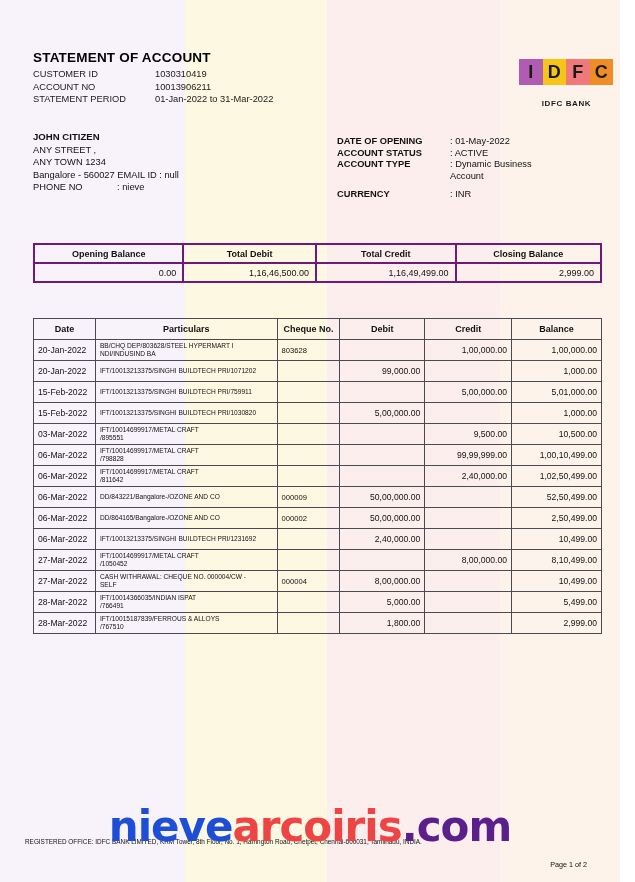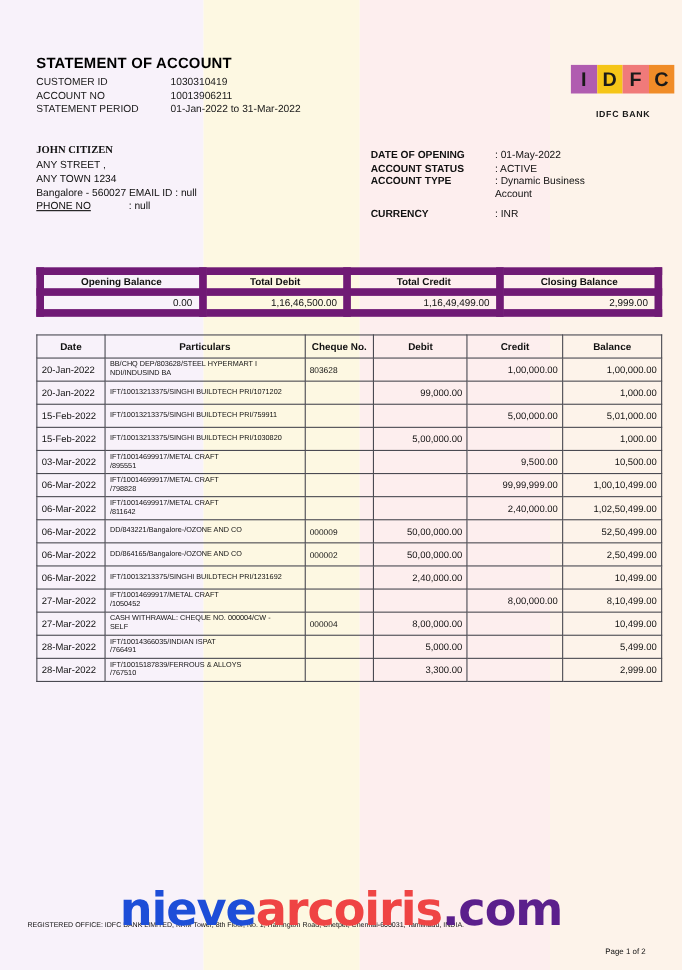--- a/index.html
+++ b/index.html
@@ -44,53 +44,53 @@
     font-size: 18px; font-weight: bold; color: #1a1a1a;
     font-family: "Liberation Sans", sans-serif;
   }
   .logo-sub {
     text-align: center; font-size: 8px; font-weight: bold;
     color: #1a1a1a; margin-top: 14px; letter-spacing: .6px;
   }
 
   
   .cust { position: absolute; left: 33px; top: 131px; font-size: 9.3px; color:#111; }
-  .cust .name { font-weight: bold; font-size: 9.6px; margin-bottom: 2px; font-family: Liberation Serif, serif; }
+  .cust .name { font-weight: bold; font-size: 9.6px; margin-bottom: 2px; }
   .cust .ln { line-height: 12.3px; }
-  .cust .ln .lbl { display: inline-block; width: 84px; text-decoration: underline; }
+  .cust .ln .lbl { display: inline-block; width: 84px; }
 
   
   .acct { position: absolute; left: 337px; top: 136px; font-size: 9.3px; color:#111; }
   .acct .r { display: flex; line-height: 11.5px; }
   .acct .r .k { width: 113px; font-weight: bold; }
   .acct .r .v { }
   .acct .cont { margin-left: 113px; line-height: 11.5px; }
   .acct .gap { height: 7px; }
 
   
   table { border-collapse: collapse; }
   .summary {
     position: absolute; left: 33px; top: 243px;
     width: 569px;
   }
   .summary td, .summary th {
-    border: 7px solid #701a75;
+    border: 2px solid #701a75;
     height: 19px;
     font-size: 9px;
   }
   .summary th { font-weight: bold; text-align: center; color:#111; }
   .summary td { text-align: right; padding-right: 6px; color:#111; }
   .sm-c1 { width: 150px; }
   .sm-c2 { width: 133px; }
   .sm-c3 { width: 140px; }
   .sm-c4 { width: 146px; }
 
   
   .txn {
-    position: absolute; left: 33px; top: 304px;
+    position: absolute; left: 33px; top: 318px;
     width: 569px;
   }
   .txn th, .txn td {
     border: 1px solid #4a4a52;
     font-size: 8.6px;
     color: #111;
     vertical-align: middle;
   }
   .txn th { font-weight: bold; text-align: center; height: 20px; font-size: 9px;}
   .txn td.date { text-align: left;  padding-left: 4px; white-space: nowrap; }
@@ -170,21 +170,21 @@
       </div>
       <div class="logo-sub">IDFC BANK</div>
     </div>
 
     <div class="cust">
       <div class="name">JOHN CITIZEN</div>
       <div class="ln">ANY STREET ,</div>
       <div class="ln">ANY TOWN 1234</div>
       <div class="ln">Bangalore - 560027 EMAIL ID : null</div>
       <div class="ln">
-        <span class="lbl">PHONE NO</span><span>: null</span>
+        <span class="lbl">PHONE NO</span><span>: nieve</span>
       </div>
     </div>
 
     <div class="acct">
       <div class="r">
         <span class="k">DATE OF OPENING</span>
         <span class="v">: 01-May-2022</span>
       </div>
       <div class="r">
         <span class="k">ACCOUNT STATUS</span>
@@ -368,21 +368,21 @@
             <td class="num"></td>
             <td class="num">5,499.00</td>
           </tr>
           <tr>
             <td class="date">28-Mar-2022</td>
             <td class="part">
               <div>IFT/10015187839/FERROUS  &amp; ALLOYS</div>
               <div>/767510</div>
             </td>
             <td class="chq"></td>
-            <td class="num">3,300.00</td>
+            <td class="num">1,800.00</td>
             <td class="num"></td>
             <td class="num">2,999.00</td>
           </tr>
         </tbody>
     </table>
 
     <div class="watermark">
       <span class="wm-a">nieve</span><span class="wm-b">arcoiris</span><span class="wm-c">.com</span>
     </div>
 

